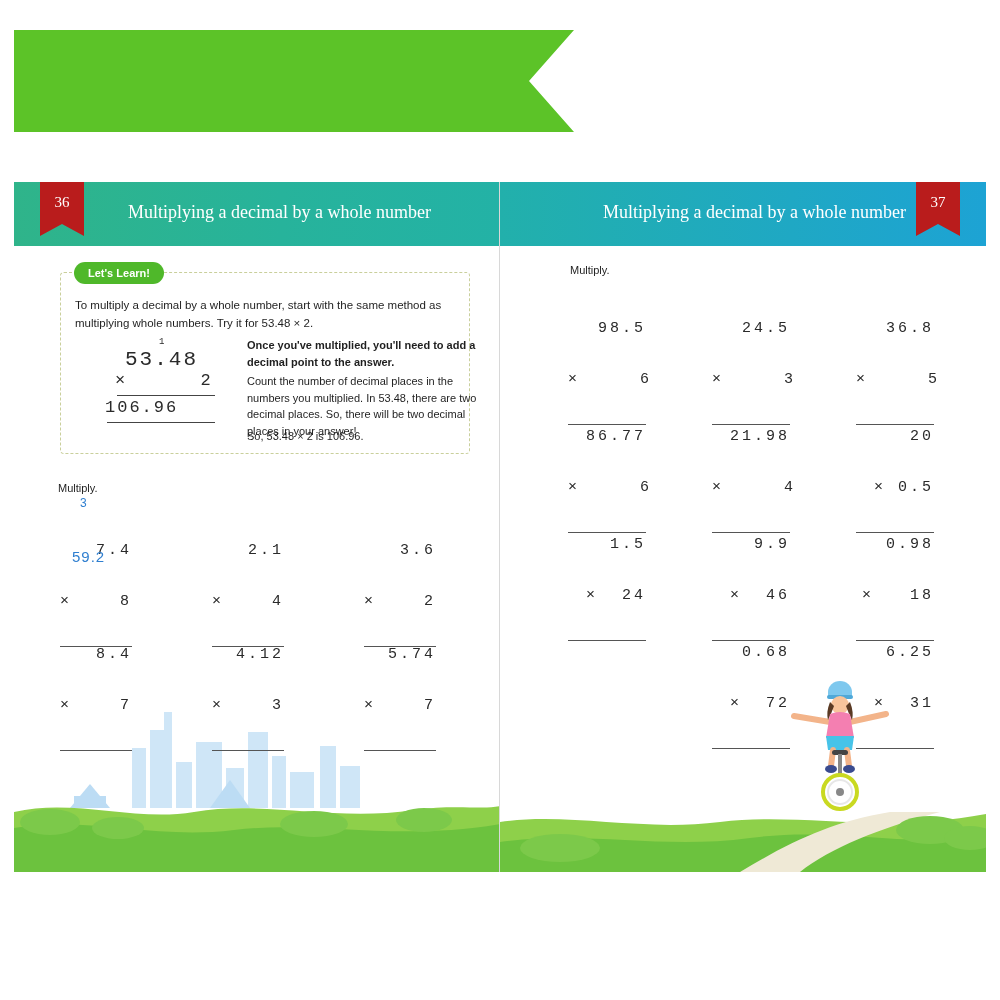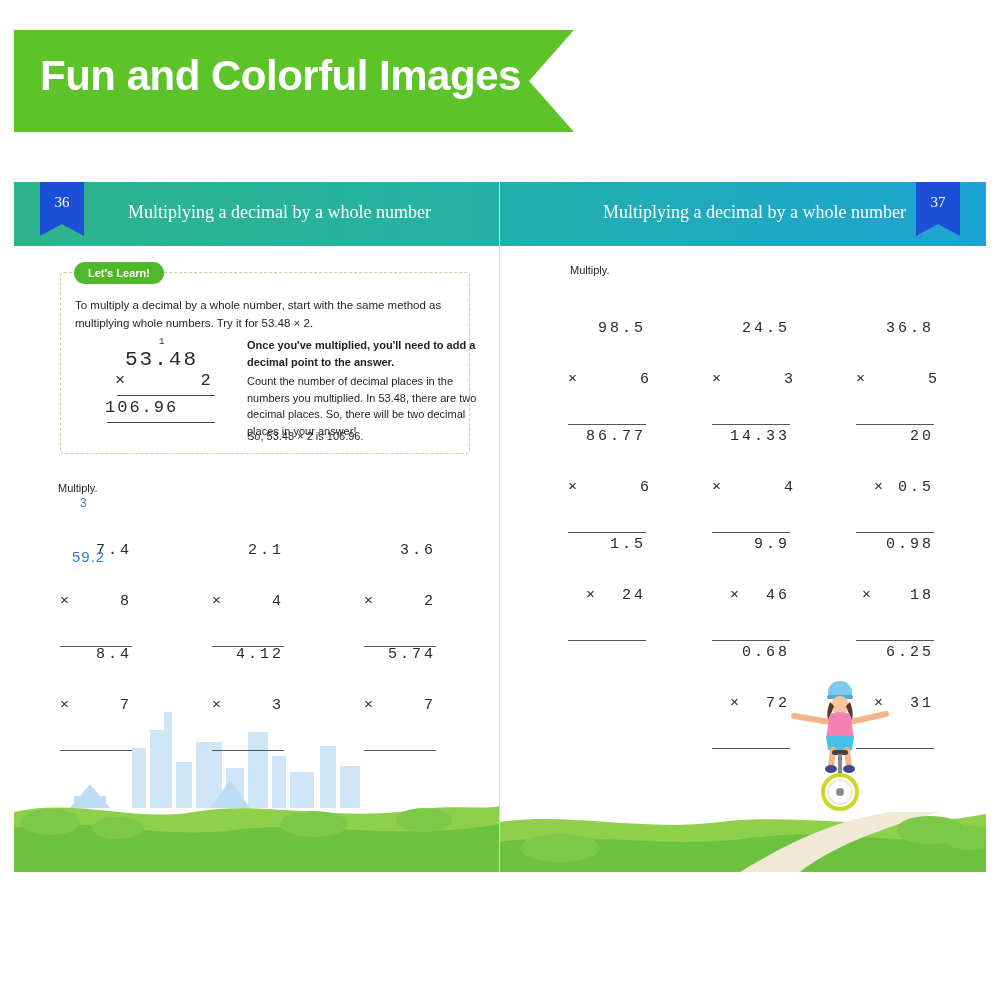--- a/index.html
+++ b/index.html
@@ -71,21 +71,21 @@
     margin-left: 34px;
   }
   .hdr-title-left { left: 80px; }
   .hdr-title-right { right: 80px; }
 
   
   .pagetab {
     position: absolute;
     top: 0;
     width: 44px; height: 54px;
-    background: #1d4ed8;
+    background: #b91c1c;
     clip-path: polygon(0 0, 100% 0, 100% 100%, 50% 78%, 0 100%);
     display: flex; align-items: flex-start; justify-content: center;
   }
   .pagetab span {
     margin-top: 12px;
     font-family: "Liberation Serif", serif;
     font-size: 15px;
     color: #ffffff;
   }
   .pagetab-left { left: 26px; }
@@ -205,21 +205,20 @@
   .scenery { position: absolute; left: 0; bottom: 0; width: 486px; height: 200px; pointer-events: none; }
 
   
   .girl { position: absolute; left: 280px; bottom: 58px; width: 120px; height: 140px; }
 </style>
 </head>
 <body>
 
 <div class="banner-wrap">
   <div class="banner"></div>
-  <div class="banner-title">Fun and Colorful Images</div>
 </div>
 
 <div class="spread">
 
   <div class="page page-left">
     <div class="hdr hdr-left"></div>
     <div class="pagetab pagetab-left">
       <span>36</span>
     </div>
     <div class="hdr-title hdr-title-left">Multiplying a decimal by a whole number</div>
@@ -374,21 +373,21 @@
       <span class="bot">×     5</span>
       <span class="rule"></span>
     </div>
 
     <div class="prob" style="left:68px; top:212px; width:78px;">
       <span class="top">86.77</span>
       <span class="bot">×     6</span>
       <span class="rule"></span>
     </div>
     <div class="prob" style="left:212px; top:212px; width:78px;">
-      <span class="top">14.33</span>
+      <span class="top">21.98</span>
       <span class="bot">×     4</span>
       <span class="rule"></span>
     </div>
     <div class="prob" style="left:356px; top:212px; width:78px;">
       <span class="top">20</span>
       <span class="bot">× 0.5</span>
       <span class="rule"></span>
     </div>
 
     <div class="prob" style="left:68px; top:320px; width:78px;">

